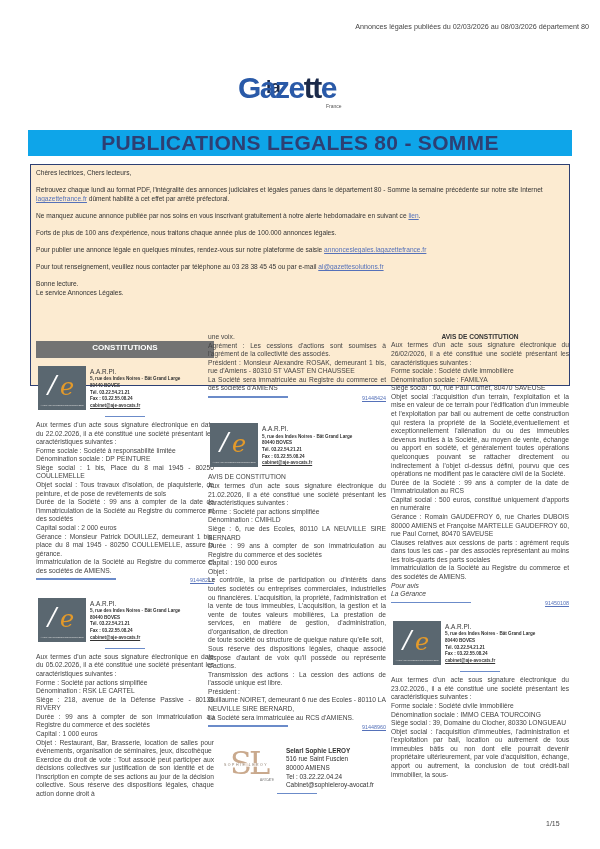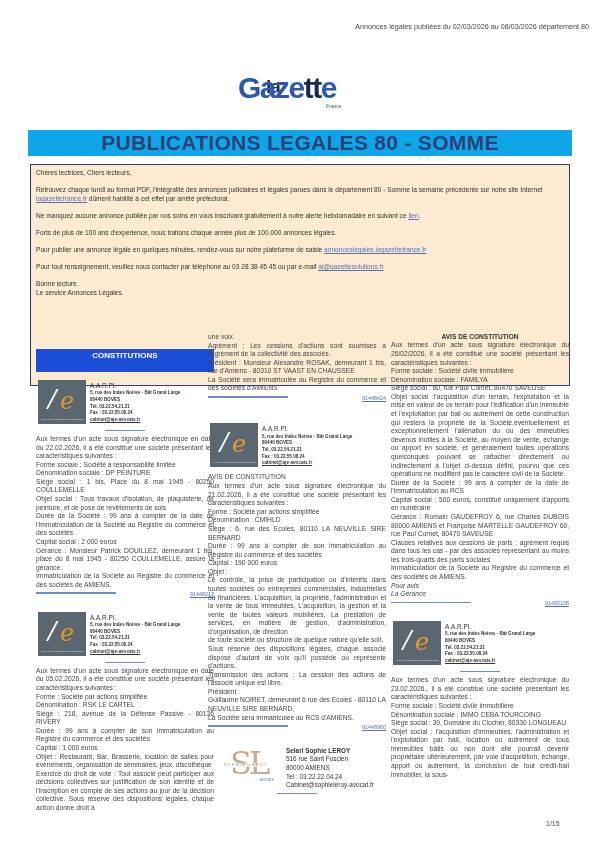--- a/index.html
+++ b/index.html
@@ -9,21 +9,21 @@
   .logo .la { position: absolute; left: 28px; top: 0; font-size: 19px; font-weight: bold; color: #1b2a4a; letter-spacing: -1px; margin-top: 18px; }
   .logo .gz { position: absolute; left: 0; top: 15px; font-size: 30px; font-weight: bold; color: #2a5aa8; letter-spacing: -1.5px; line-height: 1; }
   .logo .gz .tt { color: #1b2a4a; }
   .logo .fr { position: absolute; left: 88px; top: 45px; font-size: 5px; color: #555; }
   .title-bar { position: absolute; top: 130px; left: 28px; width: 544px; height: 26px; background: #0ea5e9; text-align: center; font-size: 21px; font-weight: bold; color: #2d3f73; line-height: 26px; letter-spacing: 0.3px; }
   .intro { position: absolute; top: 164px; left: 30px; width: 540px; height: 222px; background: #fcebd1; border: 1.5px solid #2d3f73; padding: 4px 5px; font-size: 6.6px; color: #333; line-height: 1.35; }
   .intro p { margin-bottom: 8.2px; }
   .intro a { color: #5571b9; text-decoration: underline; }
   .col { position: absolute; top: 333px; width: 178px; font-size: 6.7px; line-height: 1.28; color: #444; text-align: justify; }
   .col1 { left: 36px; } .col2 { left: 208px; } .col3 { left: 391px; }
-  .section-head { background: #1d4ed8; color: #fff; font-weight: bold; font-size: 8px; text-align: center; height: 23px; line-height: 14px; margin-bottom: 8px; margin-top: 16px; }
+  .section-head { background: #737373; color: #fff; font-weight: bold; font-size: 8px; text-align: center; height: 17px; line-height: 14px; margin-bottom: 8px; margin-top: 8px; }
   .aje { display: flex; gap: 4px; margin: 0 0 6px 2px; }
   .aje-logo { width: 48px; height: 44px; background: #5a6770; position: relative; flex-shrink: 0; }
   .aje-logo .l1 { position: absolute; left: 10px; top: 3px; font-size: 25px; color: #fff; font-style: italic; font-family: "DejaVu Serif", serif; }
   .aje-logo .l2 { position: absolute; left: 22px; top: 6px; font-size: 24px; color: #e49a2a; font-style: italic; font-family: "DejaVu Serif", serif; }
   .aje-logo .l3 { position: absolute; left: 0; right: 0; bottom: 3px; font-size: 2.4px; color: #ddd; text-align: center; }
   .aje-info { font-size: 4.6px; line-height: 1.45; color: #333; padding-top: 1px; }
   .aje-info .n { font-size: 6.4px; }
   .aje-info b { font-weight: bold; }
   .aje-info u { text-decoration: underline; }
   .sep-short { width: 40px; height: 1px; background: #6b8bc9; margin: 0 auto 4px; }

